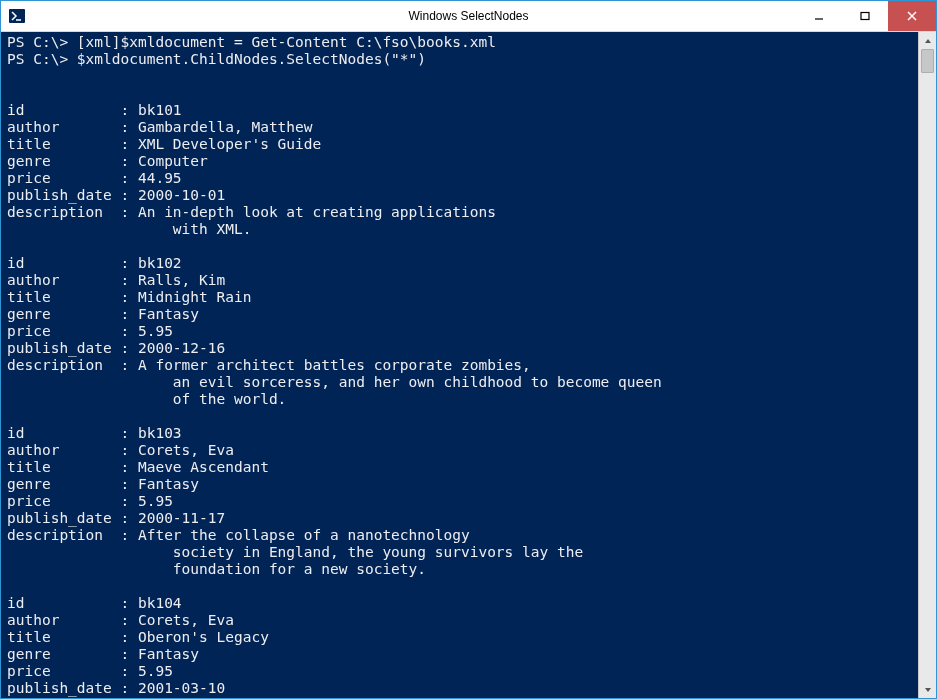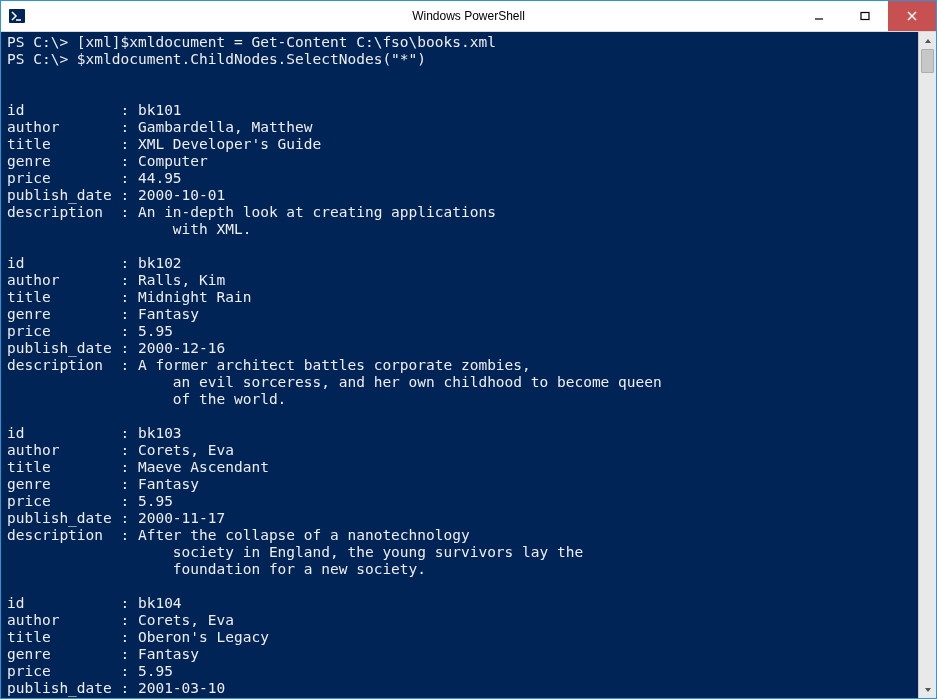--- a/index.html
+++ b/index.html
@@ -27,21 +27,21 @@
 <div class="window">
 
   <div class="titlebar">
     <span class="titlebar-icon">
       <svg viewBox="0 0 16 16">
           <rect x="0" y="1" width="16" height="14" rx="1" fill="#012456"></rect>
           <path d="M3 4 L7 8 L3 12" stroke="#fff" stroke-width="1.5" fill="none"></path>
           <line x1="7" y1="12" x2="12" y2="12" stroke="#fff" stroke-width="1.5"></line>
         </svg>
     </span>
-    <div class="title-text">Windows PowerShell</div>
+    <div class="title-text">Windows SelectNodes</div>
     <div class="win-buttons">
       <div class="win-btn">
         <svg viewBox="0 0 10 10">
             <line x1="1" y1="8" x2="9" y2="8" stroke="#000" stroke-width="1.2"></line>
           </svg>
       </div>
       <div class="win-btn">
         <svg viewBox="0 0 10 10">
             <rect x="1" y="1.5" width="8" height="7" fill="none" stroke="#000" stroke-width="1.2"></rect>
           </svg>

